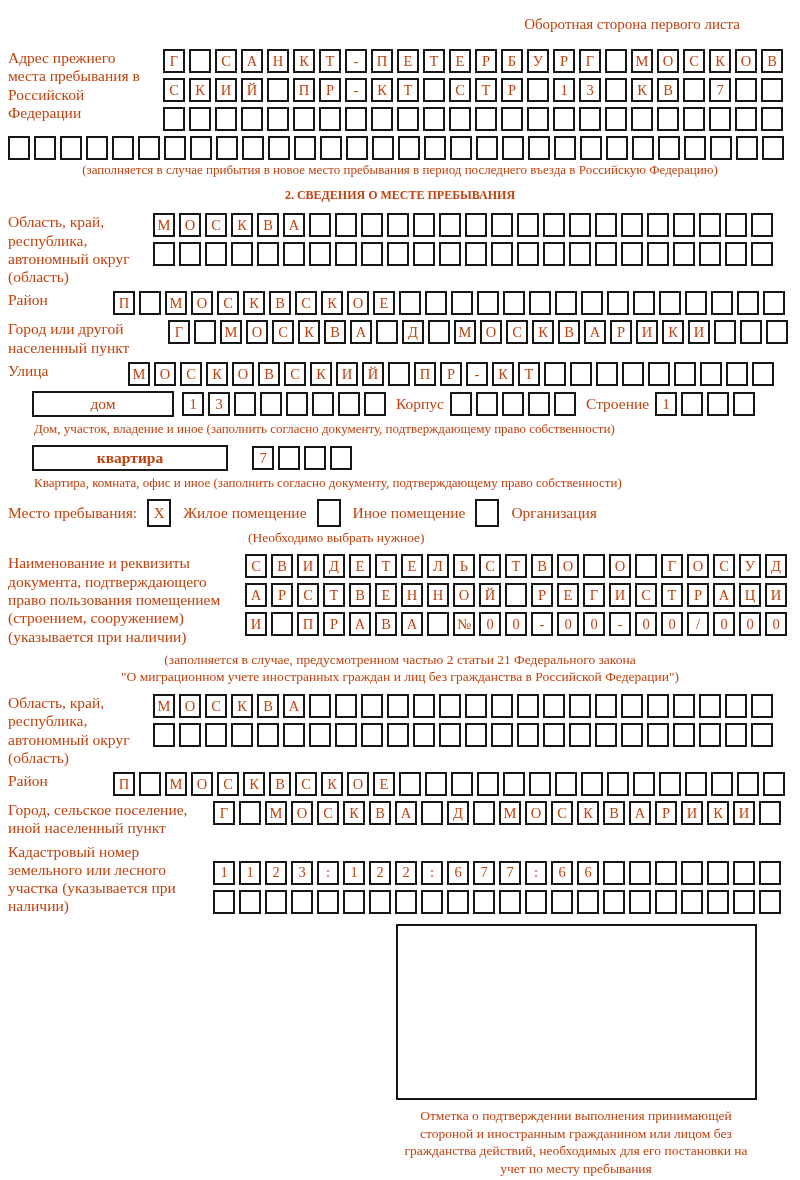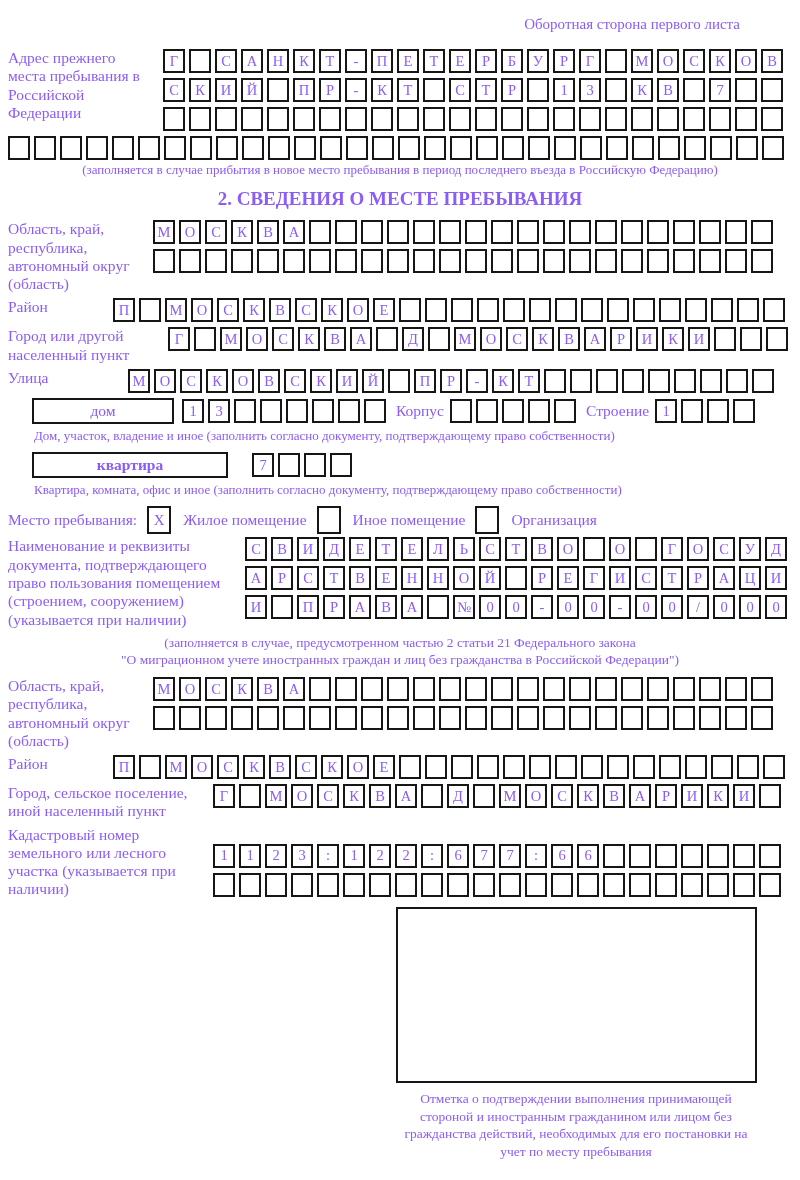--- a/index.html
+++ b/index.html
@@ -1,38 +1,38 @@
 <!DOCTYPE html>
 <html><head>
 <meta charset="utf-8">
 <style>
   html,body{margin:0;padding:0;background:#ffffff;}
   .page{
     position:relative;width:800px;height:1180px;box-sizing:border-box;
-    padding:16px 8px 0;overflow:hidden;color:#8b5cf6;background:#fff;
+    padding:16px 8px 0;overflow:hidden;color:#c2410c;background:#fff;
     font-family:"Liberation Serif","DejaVu Serif",serif;
   }
   .corner{text-align:right;font-size:15px;padding-right:52px;margin-bottom:16px;}
   .field{display:flex;align-items:flex-start;margin-bottom:5px;}
   .flabel{flex:0 0 auto;font-size:15.5px;line-height:1.18;box-sizing:border-box;padding-right:8px;}
   .rows{display:flex;flex-direction:column;gap:5px;}
   .cells{display:flex;gap:4px;flex-wrap:nowrap;}
   .cell{
     flex:0 0 22px;width:22px;height:24px;border:2px solid #161616;box-sizing:border-box;
     display:flex;align-items:center;justify-content:center;
     font-size:14.5px;line-height:1;background:#fff;
   }
   .lw155{flex-basis:155px;} .lw145{flex-basis:145px;} .lw105{flex-basis:105px;}
   .lw160{flex-basis:160px;} .lw120{flex-basis:120px;} .lw237{flex-basis:237px;}
   .lw205{flex-basis:205px;}
   .fullrow{margin:0 0 2px 0;}
   .caption{font-size:13px;line-height:1.25;margin:2px 0 8px;}
   .center{text-align:center;}
   .caption-left{margin-left:26px;}
-  .sec-title{text-align:center;font-weight:bold;font-size:19px;margin:10px 0 10px;}
+  .sec-title{text-align:center;font-weight:bold;font-size:12px;margin:10px 0 10px;}
   .houserow{display:flex;align-items:center;margin:2px 0 4px 24px;font-size:15.5px;}
   .textbox{border:2px solid #161616;height:26px;box-sizing:border-box;display:flex;align-items:center;justify-content:center;font-size:15.5px;background:#fff;}
   .box-dom{width:142px;margin-right:8px;}
   .box-kv{width:196px;margin-right:24px;font-weight:bold;}
   .inline-label{padding:0 6px 0 10px;}
   .stayrow{display:flex;align-items:center;font-size:15.5px;margin:6px 0 3px;}
   .checkbox{
     width:24px;height:28px;border:2px solid #161616;box-sizing:border-box;flex:0 0 24px;
     display:flex;align-items:center;justify-content:center;font-size:15px;margin:0 12px 0 10px;background:#fff;
   }
@@ -365,20 +365,21 @@
 
   <div class="stayrow">
     <span>Место пребывания:</span>
     <span class="checkbox">X</span>
     <span>Жилое помещение</span>
     <span class="checkbox"></span>
     <span>Иное помещение</span>
     <span class="checkbox"></span>
     <span>Организация</span>
   </div>
+  <div class="choose-note">(Необходимо выбрать нужное)</div>
 
   <div class="field">
     <div class="flabel lw237">Наименование и реквизиты документа, подтверждающего право пользования помещением (строением, сооружением) (указывается при наличии)</div>
     <div class="rows">
       <div class="cells">
           <span class="cell">С</span>
           <span class="cell">В</span>
           <span class="cell">И</span>
           <span class="cell">Д</span>
           <span class="cell">Е</span>

